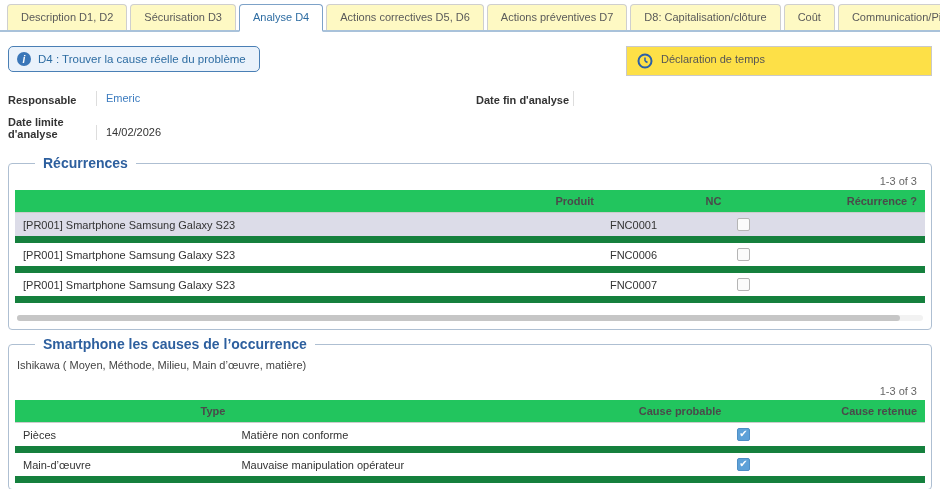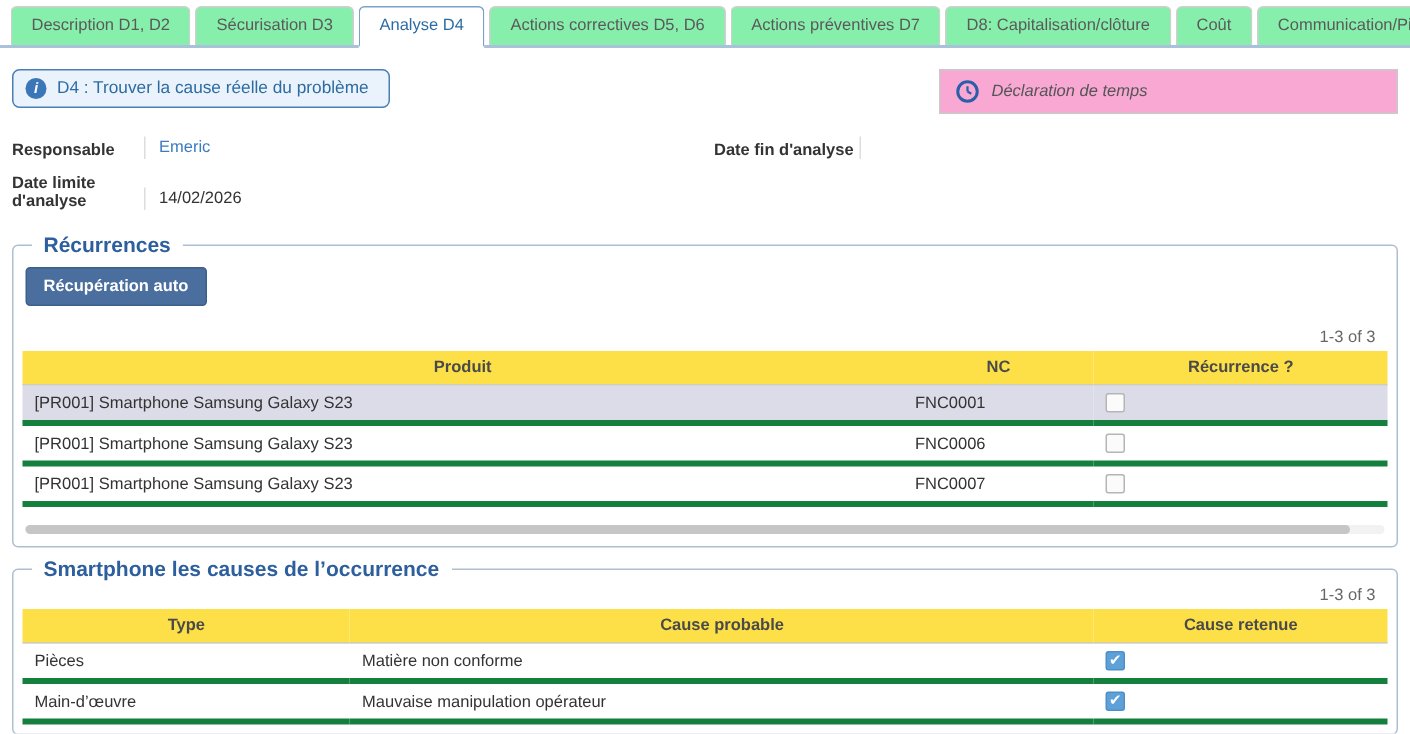--- a/index.html
+++ b/index.html
@@ -2,62 +2,62 @@
 <html><head>
 <meta charset="utf-8">
 <style>
   * { box-sizing: border-box; margin: 0; padding: 0; }
   html,body { width: 940px; height: 489px; background:#fff; overflow:hidden;
     font-family:"Liberation Sans", sans-serif; font-size:11px; color:#333; }
 
   
   .tabbar { display:flex; align-items:flex-end; padding:4px 0 0 7px;
     border-bottom:2px solid #a9c2da; position:relative; }
-  .tab { background:#86efac; border:1px solid #cfcfcf; border-bottom:none;
+  .tab { background:#fef9c3; border:1px solid #cfcfcf; border-bottom:none;
     border-radius:4px 4px 0 0; padding:6px 13px 7px; color:#5a5a5a;
     white-space:nowrap; margin-right:3px; cursor:pointer; }
   .tab.active { background:#fff; border:1px solid #7da2c8; border-bottom:2px solid #fff;
     margin-bottom:-2px; color:#2d6ca2; font-weight:normal; z-index:2; }
 
   
   .header-row { display:flex; justify-content:space-between; align-items:flex-start;
     margin:14px 8px 0; }
   .banner { display:inline-flex; align-items:center; gap:7px; background:#eaf2fb;
     border:1px solid #4a7fb5; border-radius:5px; padding:5px 13px 5px 8px;
     color:#2d6ca2; font-size:11.5px; }
   .info-icon { width:14px; height:14px; min-width:14px; border-radius:50%;
     background:#3a76b8; color:#fff; font-size:10px; font-weight:bold; font-style:italic;
     display:flex; align-items:center; justify-content:center; }
-  .decl-box { width:306px; border:1px solid #c9c9c9; display:flex; align-items:center;
-    gap:8px; padding:6px 10px; color:#555; background:#f9a8d4;font-style:italic; }
+  .decl-box { width:306px; border:1px solid #c9c9c9; display:flex; align-items:flex-start;
+    gap:8px; padding:6px 10px; color:#555; background:#fde047; }
 
   
   .fields { display:flex; margin:15px 8px 0; }
   .fcol-left { width:468px; }
   .frow { display:flex; align-items:flex-end; margin-bottom:9px; }
   .flabel { font-weight:bold; color:#333; width:88px; padding-top:1px; }
   .fcol-right .flabel { width:97px; }
   .fvalue { border-left:1px solid #ddd; padding:1px 0 2px 9px; min-height:15px; min-width:120px; }
   .link { color:#3b7bbf; cursor:pointer;margin-top:44px; }
 
   
   fieldset { border:1px solid #aebfd2; border-radius:4px; margin:6px 8px 0;
     padding:2px 6px 6px; }
-  legend { color:#2d5f9e; font-weight:bold; font-size:14px; padding:0 8px; margin-left:6px; }
+  legend { color:#2d5f9e; font-weight:bold; font-size:14px; padding:0 8px; margin-left:20px; }
 
   .btn { display:inline-block; background:#4a6e9e; color:#fff; font-weight:bold;
     font-size:11px; border:1px solid #3e5f8c; border-radius:3px; padding:6px 11px;
     margin:5px 0 13px 2px; cursor:pointer; }
 
   .pagination { text-align:right; color:#666; font-size:11px; padding:2px 8px 3px 0; }
 
   table { width:100%; border-collapse:collapse; table-layout:fixed; font-size:11px; }
-  th { background:#fde047; text-align:center; font-weight:bold; color:#4a4a4a;
+  th { background:#22c55e; text-align:right; font-weight:bold; color:#4a4a4a;
     padding:5px 8px; border-bottom:1px solid #ccc; }
-  td { padding:5px 8px; border-bottom:4px solid #15803d; color:#333; }
+  td { padding:5px 8px; border-bottom:7px solid #15803d; color:#333; }
   tr.selected td { background:#dcdce8; }
   .col-produit { width:64.5%; } .col-nc { width:14%; } .col-rec { width:21.5%; }
   .col-type { width:24%; } .col-cause { width:54.5%; } .col-ret { width:21.5%; }
 
   .checkbox { width:13px; height:13px; border:1px solid #b5b5b5; border-radius:2px;
     background:#fbfbfb; position:relative; cursor:pointer; }
   .checkbox.checked { background:#5ea1d8; border-color:#4e8fc6; }
   .checkbox.checked::after { content:"\2714"; color:#fff; font-size:10px;
     position:absolute; top:-1px; left:1px; }
 
@@ -112,21 +112,20 @@
   <div class="fcol-right">
     <div class="frow">
       <div class="flabel">Date fin d'analyse</div>
       <div class="fvalue"></div>
     </div>
   </div>
 </div>
 
 <fieldset>
   <legend>Récurrences</legend>
-  <div class="btn">Récupération auto</div>
   <div class="pagination">1-3 of 3</div>
   <table>
     <thead>
       <tr>
         <th class="col-produit">Produit</th>
         <th class="col-nc">NC</th>
         <th class="col-rec">Récurrence ?</th>
       </tr>
     </thead>
     <tbody>
@@ -153,20 +152,21 @@
       </tr>
     </tbody>
   </table>
   <div class="hscroll">
       <div class="thumb"></div>
     </div>
 </fieldset>
 
 <fieldset>
   <legend>Smartphone les causes de l’occurrence</legend>
+  <div class="subtitle">Ishikawa ( Moyen, Méthode, Milieu, Main d’œuvre, matière)</div>
   <div class="pagination">1-3 of 3</div>
   <table>
     <thead>
       <tr>
         <th class="col-type">Type</th>
         <th class="col-cause">Cause probable</th>
         <th class="col-ret">Cause retenue</th>
       </tr>
     </thead>
     <tbody>

